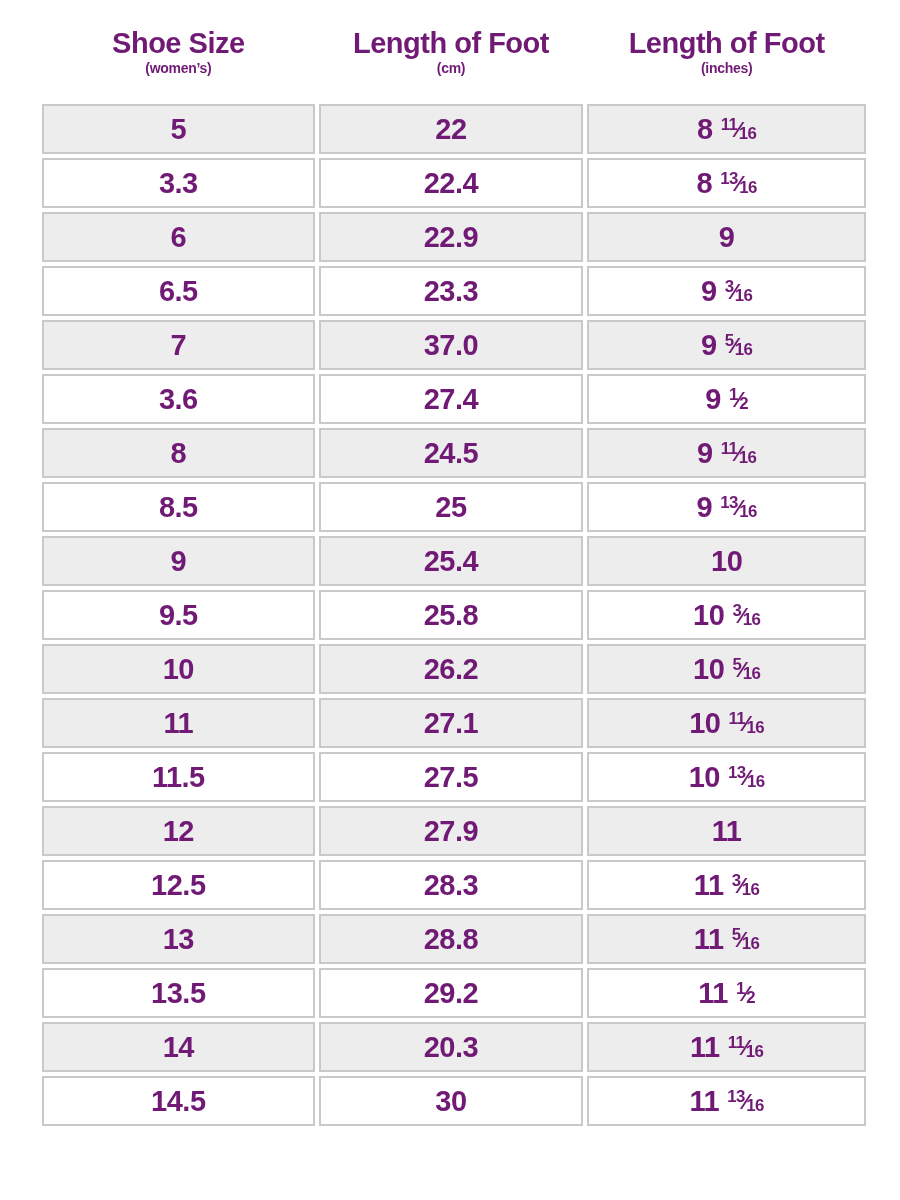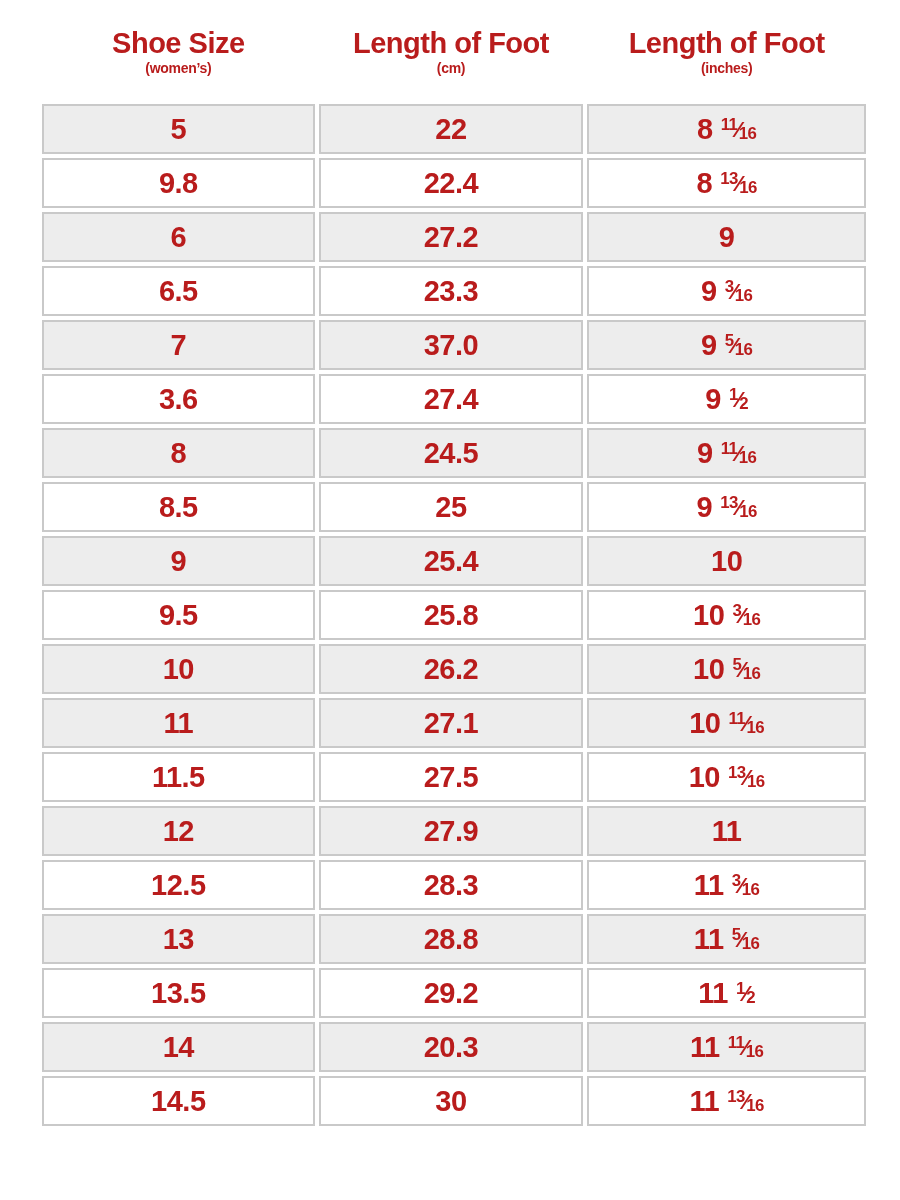--- a/index.html
+++ b/index.html
@@ -17,21 +17,21 @@
     height: 1200px;
     position: relative;
   }
   table.size-chart {
     border-collapse: separate;
     border-spacing: 4px;
     margin-left: 38px;
     margin-top: 0;
     table-layout: fixed;
     width: 832px;
-    color: #b91c1c;
+    color: #701a75;
   }
   thead th {
     height: 96px;
     vertical-align: middle;
     text-align: center;
     padding: 0;
     background: #ffffff;
     border: none;
   }
   .h-title {
@@ -90,27 +90,27 @@
         </th>
       </tr>
     </thead>
     <tbody>
         <tr class="odd">
           <td>5</td>
           <td>22</td>
           <td>8<span class="fr"><span class="fr-n">11</span><span class="fr-s">⁄</span><span class="fr-d">16</span></span></td>
         </tr>
         <tr class="even">
-          <td>9.8</td>
+          <td>3.3</td>
           <td>22.4</td>
           <td>8<span class="fr"><span class="fr-n">13</span><span class="fr-s">⁄</span><span class="fr-d">16</span></span></td>
         </tr>
         <tr class="odd">
           <td>6</td>
-          <td>27.2</td>
+          <td>22.9</td>
           <td>9</td>
         </tr>
         <tr class="even">
           <td>6.5</td>
           <td>23.3</td>
           <td>9<span class="fr"><span class="fr-n">3</span><span class="fr-s">⁄</span><span class="fr-d">16</span></span></td>
         </tr>
         <tr class="odd">
           <td>7</td>
           <td>37.0</td>

